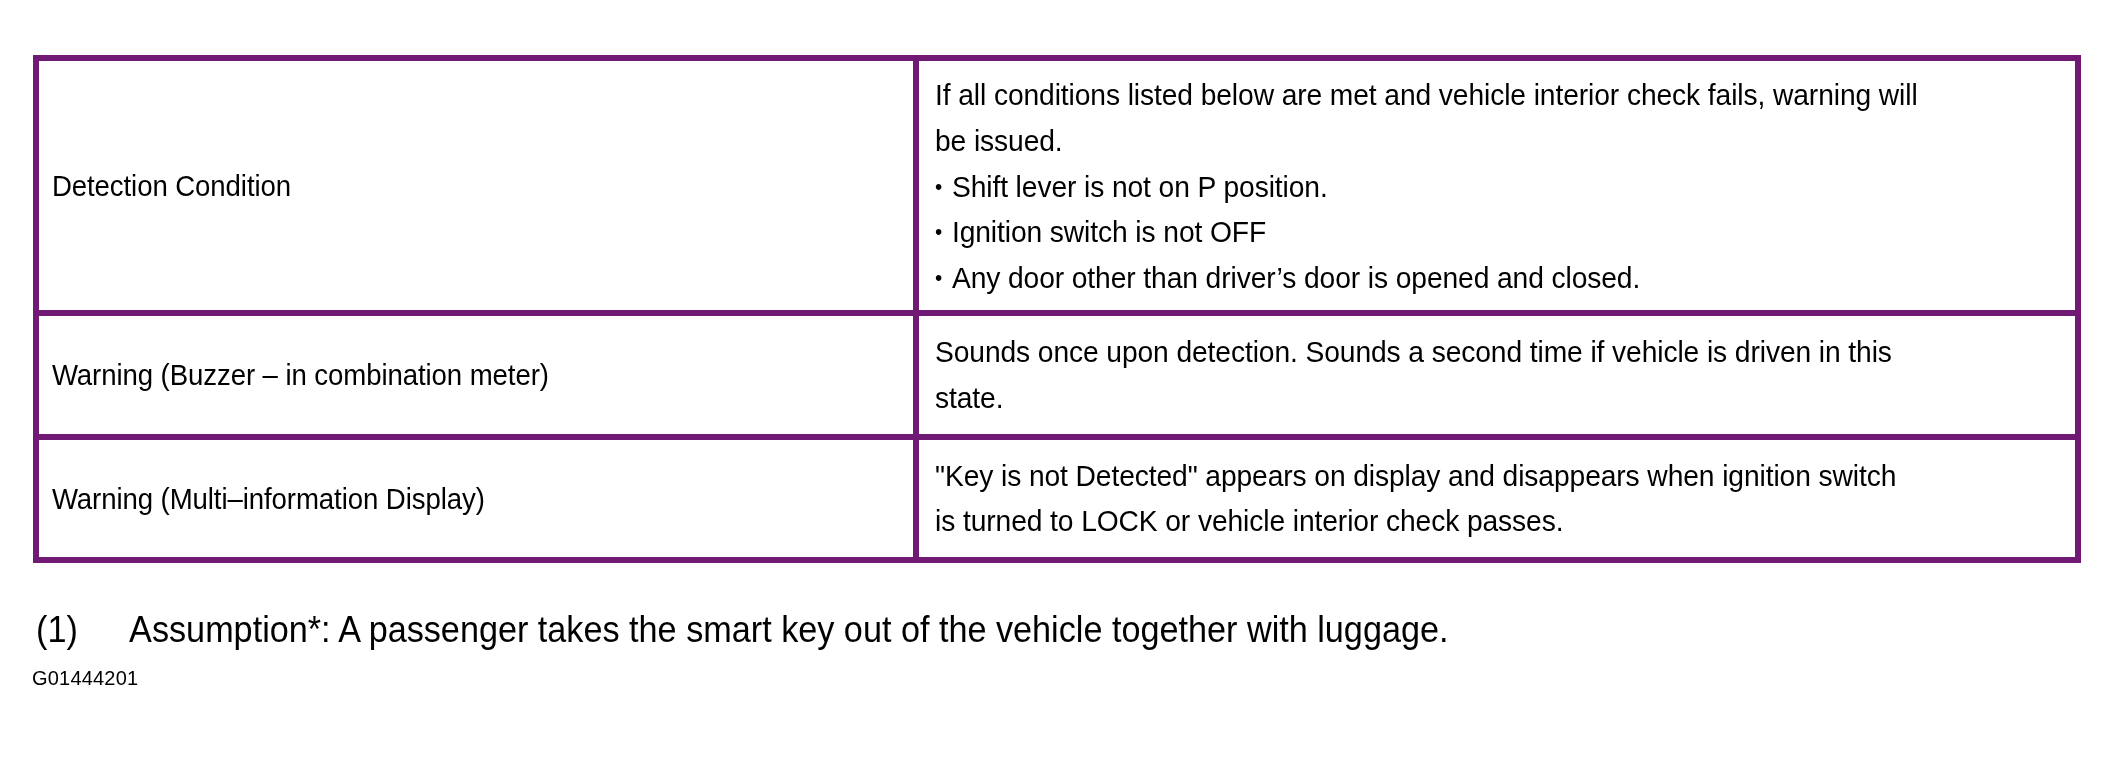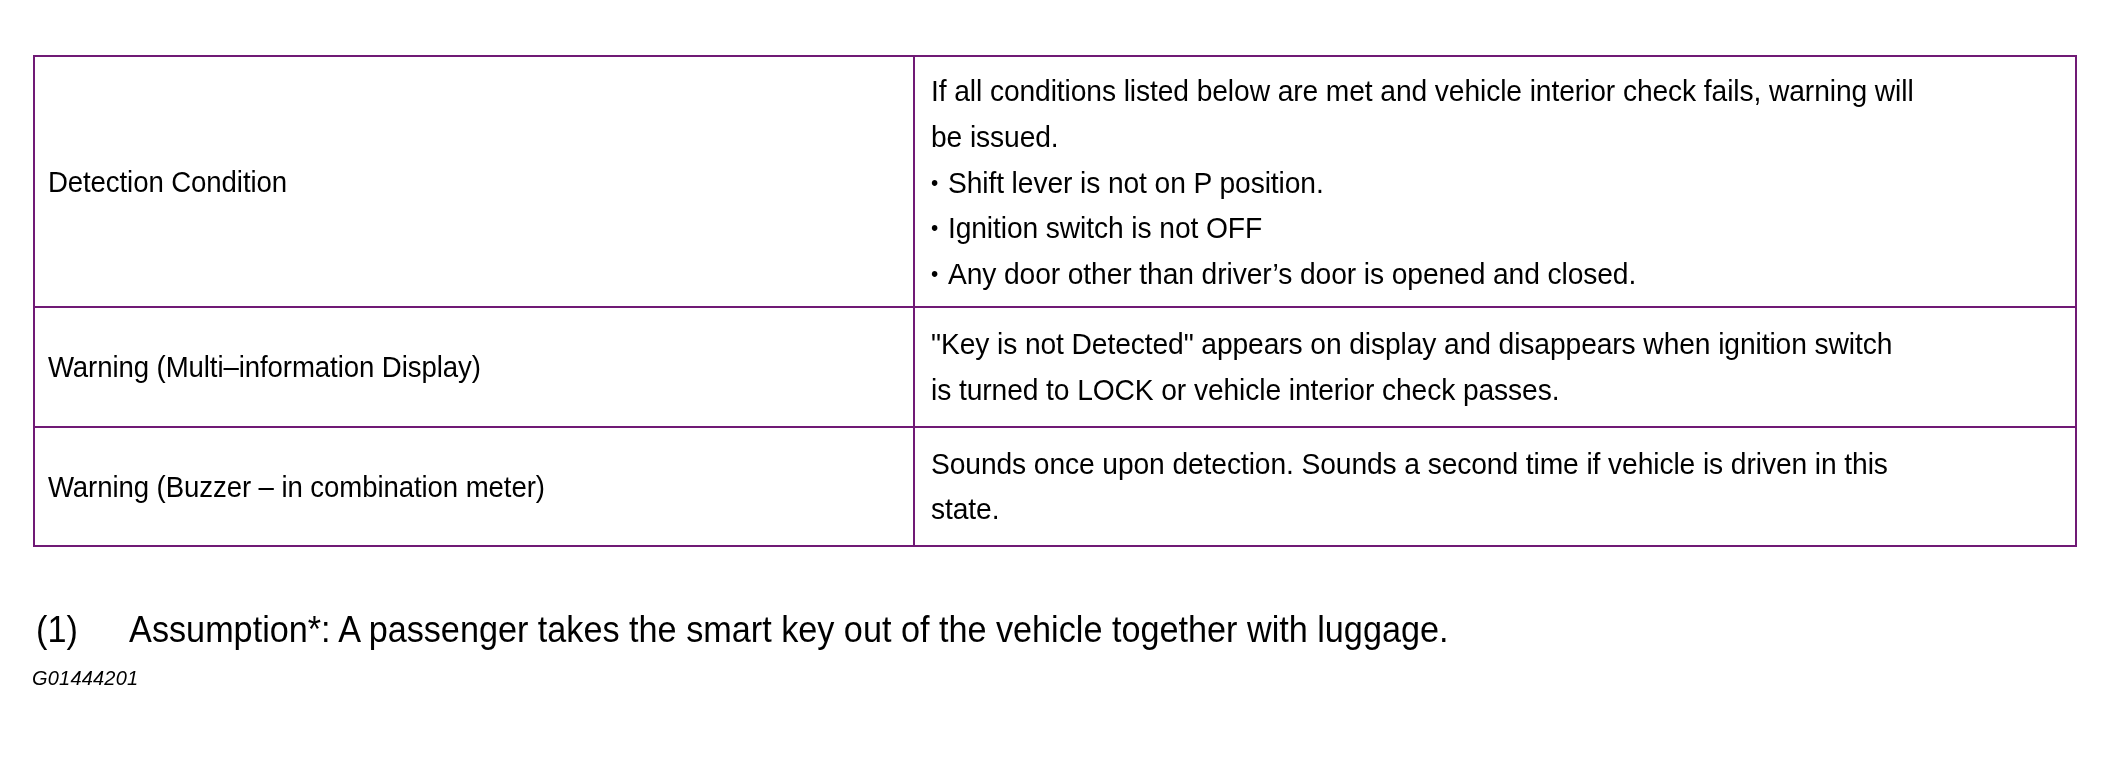--- a/index.html
+++ b/index.html
@@ -28,21 +28,21 @@
   .spec-table {
     position: absolute;
     left: 33px;
     top: 55px;
     width: 2042px;
     border-collapse: collapse;
     table-layout: fixed;
     background: #ffffff;
   }
   .spec-table td {
-    border: 2px solid #701a75;
+    border: 6px solid #701a75;
     vertical-align: middle;
     padding: 0;
     background: #ffffff;
   }
   .col-label { width: 880px; }
   .col-value { width: 1162px; }
 
   .label-cell {
     padding: 10px 0 10px 14px;
     font-size: 30px;
@@ -100,21 +100,20 @@
     width: 98px;
   }
 
   .figure-code {
     position: absolute;
     left: 32px;
     top: 668px;
     font-size: 20px;
     line-height: 1;
     letter-spacing: 0.2px;
-    font-style: italic;
   }
 </style>
 </head>
 <body>
 
 <div class="page">
 
   <table class="spec-table">
     <colgroup>
       <col class="col-label">
@@ -134,41 +133,41 @@
               <span class="vline bullet-line"><span class="bullet-dot">•</span><span>Shift lever is not on P position.</span></span>
               <span class="vline bullet-line"><span class="bullet-dot">•</span><span>Ignition switch is not OFF</span></span>
               <span class="vline bullet-line"><span class="bullet-dot">•</span><span>Any door other than driver’s door is opened and closed.</span></span>
             </span>
           </div>
         </td>
       </tr>
 
       <tr>
         <td>
+          <div class="label-cell">Warning (Buzzer – in combination meter)</div>
+        </td>
+        <td>
+          <div class="value-cell">
+            <span class="squeeze">
+              <span class="vline">Sounds once upon detection. Sounds a second time if vehicle is driven in this</span>
+              <span class="vline">state.</span>
+            </span>
+          </div>
+        </td>
+      </tr>
+
+      <tr>
+        <td>
           <div class="label-cell">Warning (Multi–information Display)</div>
         </td>
         <td>
           <div class="value-cell">
             <span class="squeeze">
               <span class="vline">"Key is not Detected" appears on display and disappears when ignition switch</span>
               <span class="vline">is turned to LOCK or vehicle interior check passes.</span>
-            </span>
-          </div>
-        </td>
-      </tr>
-
-      <tr>
-        <td>
-          <div class="label-cell">Warning (Buzzer – in combination meter)</div>
-        </td>
-        <td>
-          <div class="value-cell">
-            <span class="squeeze">
-              <span class="vline">Sounds once upon detection. Sounds a second time if vehicle is driven in this</span>
-              <span class="vline">state.</span>
             </span>
           </div>
         </td>
       </tr>
 
 
     </tbody>
   </table>
 
   <div class="caption">

